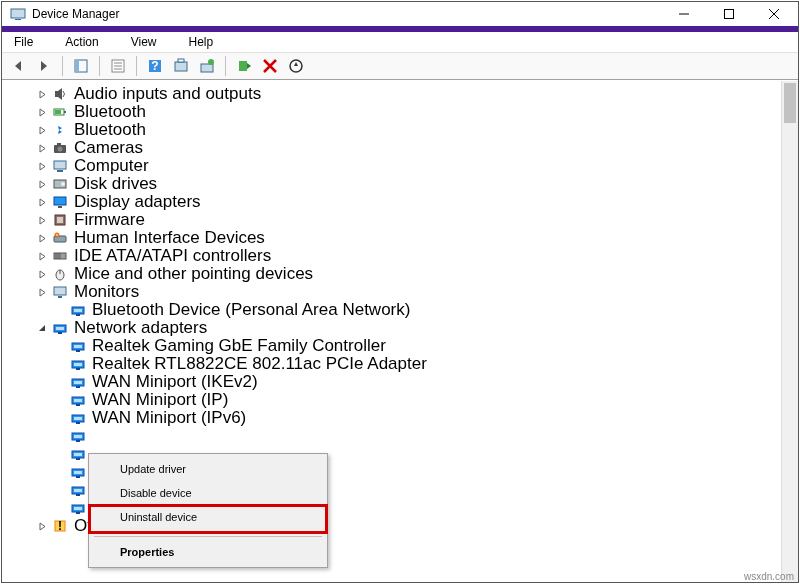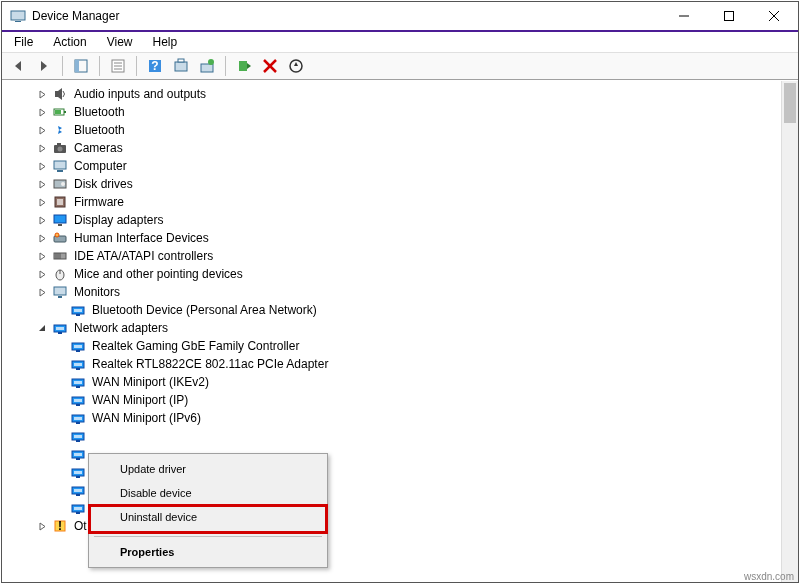--- a/index.html
+++ b/index.html
@@ -1,35 +1,35 @@
 <!DOCTYPE html>
 <html><head>
 <meta charset="utf-8">
 <style>
 * { margin: 0; padding: 0; box-sizing: border-box; font-family: "Segoe UI", Tahoma, sans-serif; font-size: 12px; }
 body { background: #fff; width: 800px; height: 584px; overflow: hidden; position: relative; }
 .window { border: 1px solid #555; width: 798px; height: 582px; margin: 1px; display: flex; flex-direction: column; background: #fff; }
-.titlebar { height: 30px; display: flex; align-items: center; padding: 0 2px; background: #fff; border-bottom: 2px solid #4c1d95;}
+.titlebar { height: 30px; display: flex; align-items: center; padding: 0 2px; background: #fff; border-bottom: 6px solid #4c1d95;}
 .titlebar .appicon { width: 16px; height: 16px; margin: 0 6px; display:flex;align-items:center;justify-content:center;}
 .titlebar .title { flex: 1; font-size: 12px; color: #000; }
 .winbtns { display: flex; }
 .winbtn { width: 45px; height: 29px; display: flex; align-items: center; justify-content: center; color: #000; }
-.menubar { height: 20px; display: flex; align-items: center; padding: 0 4px; gap: 4px; background: #fff;}
+.menubar { height: 20px; display: flex; align-items: center; padding: 0 4px; gap: 16px; background: #fff;}
 .menuitem { padding: 2px 8px; font-size: 12px; color: #000; }
 .toolbar { height: 28px; display: flex; align-items: center; padding: 0 4px; gap: 2px; border-top: 1px solid #e0e0e0; border-bottom: 1px solid #a0a0a0; background: #f9f9f9;}
 .tbtn { width: 24px; height: 24px; display: flex; align-items: center; justify-content: center; border: 1px solid transparent; }
 .tsep { width: 1px; height: 20px; background: #c0c0c0; margin: 0 4px; }
 .content { flex: 1; display: flex; position: relative; border-top:1px solid #fff;}
 .tree { flex: 1; overflow: auto; padding: 4px 2px; position: relative; }
 .vscroll { width: 17px; background: #f0f0f0; border-left: 1px solid #ddd; position:relative;}
 .vscroll .thumb{position:absolute;left:2px;right:2px;top:2px;height:40px;background:#c2c2c2;}
 .node { display: flex; align-items: center; height: 18px; padding-left: 6px; white-space: nowrap; }
 .node .chev { width: 16px; height: 16px; display: flex; align-items: center; justify-content: center; color: #606060; font-size: 10px; cursor:pointer;}
 .node .icon { width: 16px; height: 16px; margin: 0 4px 0 2px; display: flex; align-items: center; justify-content: center;}
-.node .label { font-size: 12px; color: #000; padding:1px 2px;}
+.node .label { font-size: 17px; color: #000; padding:1px 2px;}
 .indent2 { padding-left: 30px; }
 .indent3 { padding-left: 48px; }
 .ctxmenu { position: absolute; left: 88px; top: 453px; width: 240px; background: #f0f0f0; border: 1px solid #a0a0a0; box-shadow: 2px 2px 4px rgba(0,0,0,.25); padding: 3px; z-index: 10; }
 .ctxitem { height: 24px; display: flex; align-items: center; padding-left: 28px; font-size: 11px; color: #000; position: relative; }
 .ctxsep { height: 1px; background: #c0c0c0; margin: 3px 2px; }
 .ctxhl { position: absolute; left: 88px; top: 504px; width: 240px; height: 30px; border: 3px solid #d20000; z-index: 11; pointer-events: none; }
 .ctxbold { font-weight: bold; }
 .watermark{position:absolute;right:6px;bottom:2px;font-size:10px;color:#888;}
 svg{display:block;}
 </style>
@@ -228,39 +228,39 @@
           <span class="label">Disk drives</span>
         </div>
         <div class="node indent2">
           <span class="chev">
             <svg width="9" height="9">
               <polygon points="2,1 7,4.5 2,8" fill="none" stroke="#606060"></polygon>
             </svg>
           </span>
           <span class="icon">
             <svg width="16" height="16">
+              <rect x="2" y="3" width="12" height="8" fill="#2196f3" stroke="#0d47a1"></rect>
+              <rect x="6" y="12" width="4" height="2" fill="#555"></rect>
+            </svg>
+          </span>
+          <span class="label">Display adapters</span>
+        </div>
+        <div class="node indent2">
+          <span class="chev">
+            <svg width="9" height="9">
+              <polygon points="2,1 7,4.5 2,8" fill="none" stroke="#606060"></polygon>
+            </svg>
+          </span>
+          <span class="icon">
+            <svg width="16" height="16">
               <rect x="3" y="3" width="10" height="10" fill="#8d6e63" stroke="#4e342e"></rect>
               <rect x="5" y="5" width="6" height="6" fill="#d7ccc8"></rect>
             </svg>
           </span>
           <span class="label">Firmware</span>
-        </div>
-        <div class="node indent2">
-          <span class="chev">
-            <svg width="9" height="9">
-              <polygon points="2,1 7,4.5 2,8" fill="none" stroke="#606060"></polygon>
-            </svg>
-          </span>
-          <span class="icon">
-            <svg width="16" height="16">
-              <rect x="2" y="3" width="12" height="8" fill="#2196f3" stroke="#0d47a1"></rect>
-              <rect x="6" y="12" width="4" height="2" fill="#555"></rect>
-            </svg>
-          </span>
-          <span class="label">Display adapters</span>
         </div>
         <div class="node indent2">
           <span class="chev">
             <svg width="9" height="9">
               <polygon points="2,1 7,4.5 2,8" fill="none" stroke="#606060"></polygon>
             </svg>
           </span>
           <span class="icon">
             <svg width="16" height="16">
               <rect x="2" y="6" width="12" height="6" fill="#90a4ae" stroke="#455a64" rx="1"></rect>

